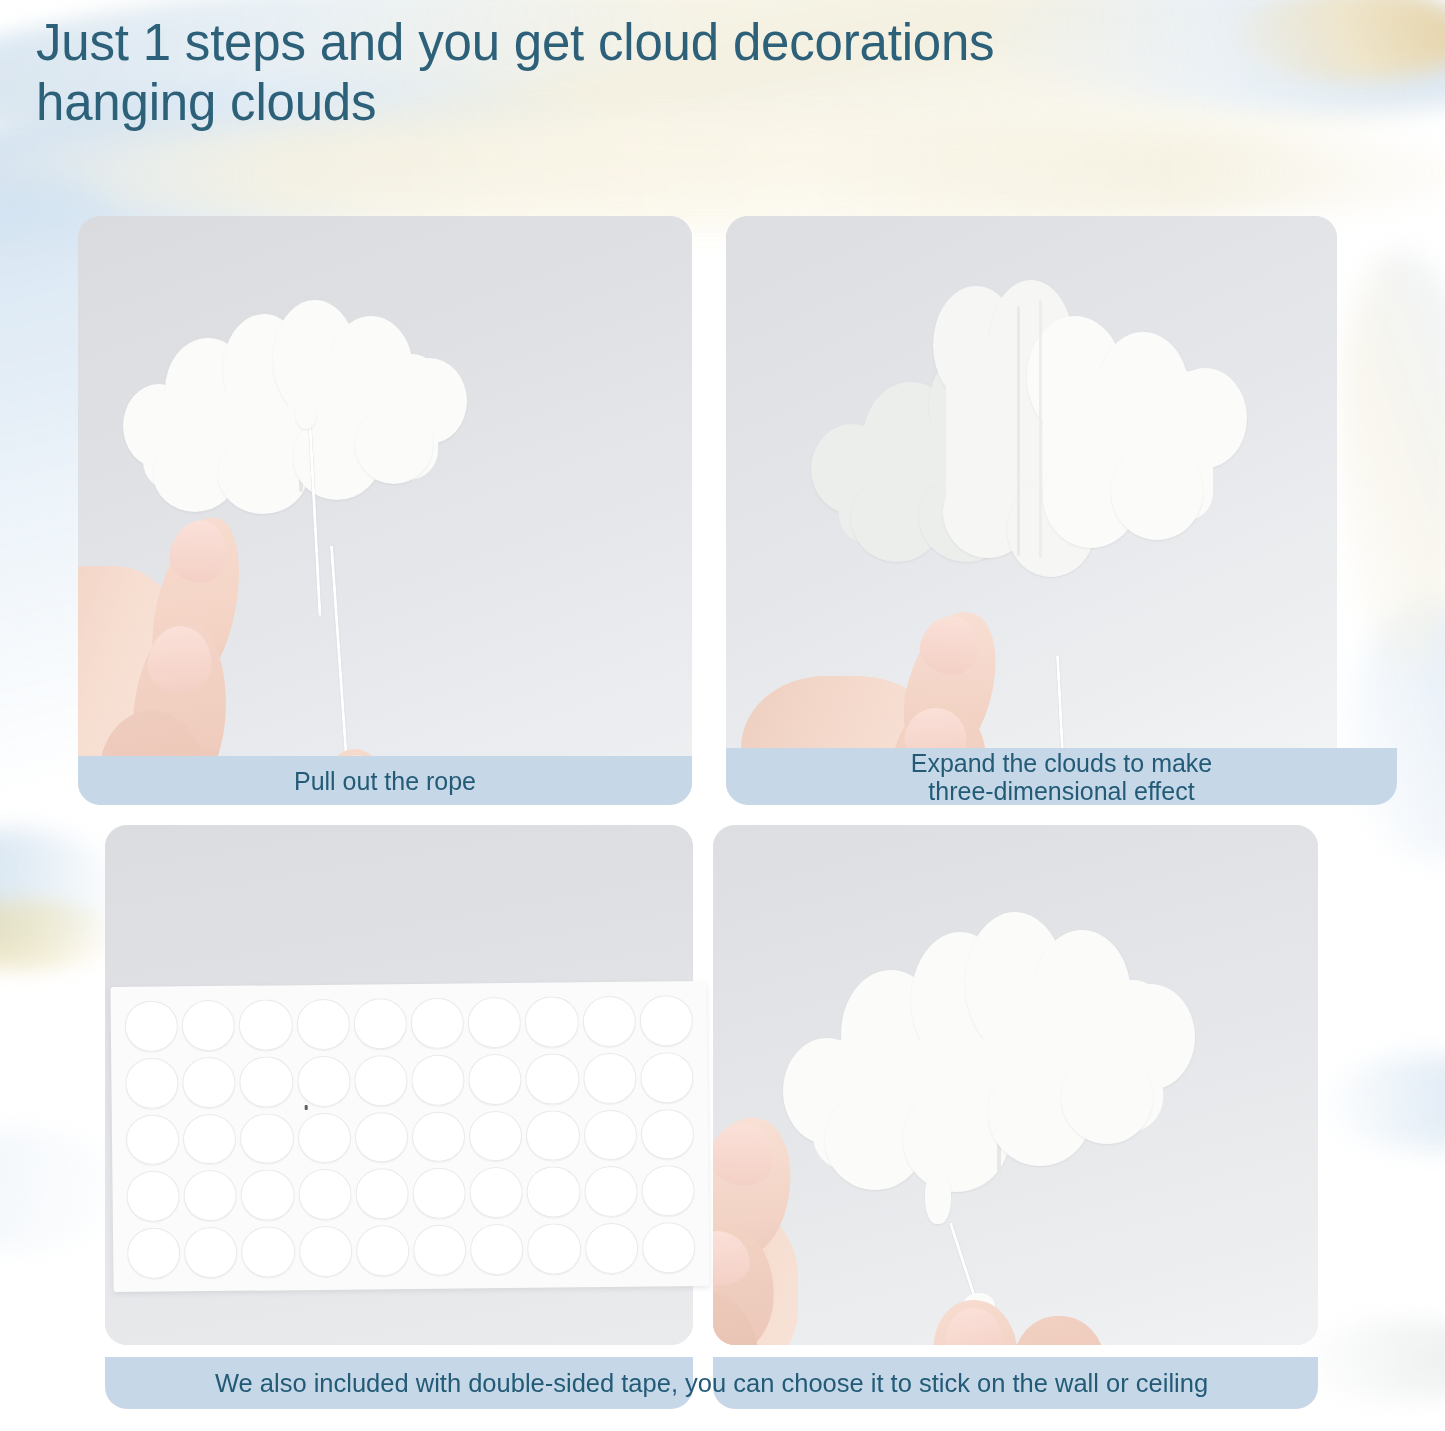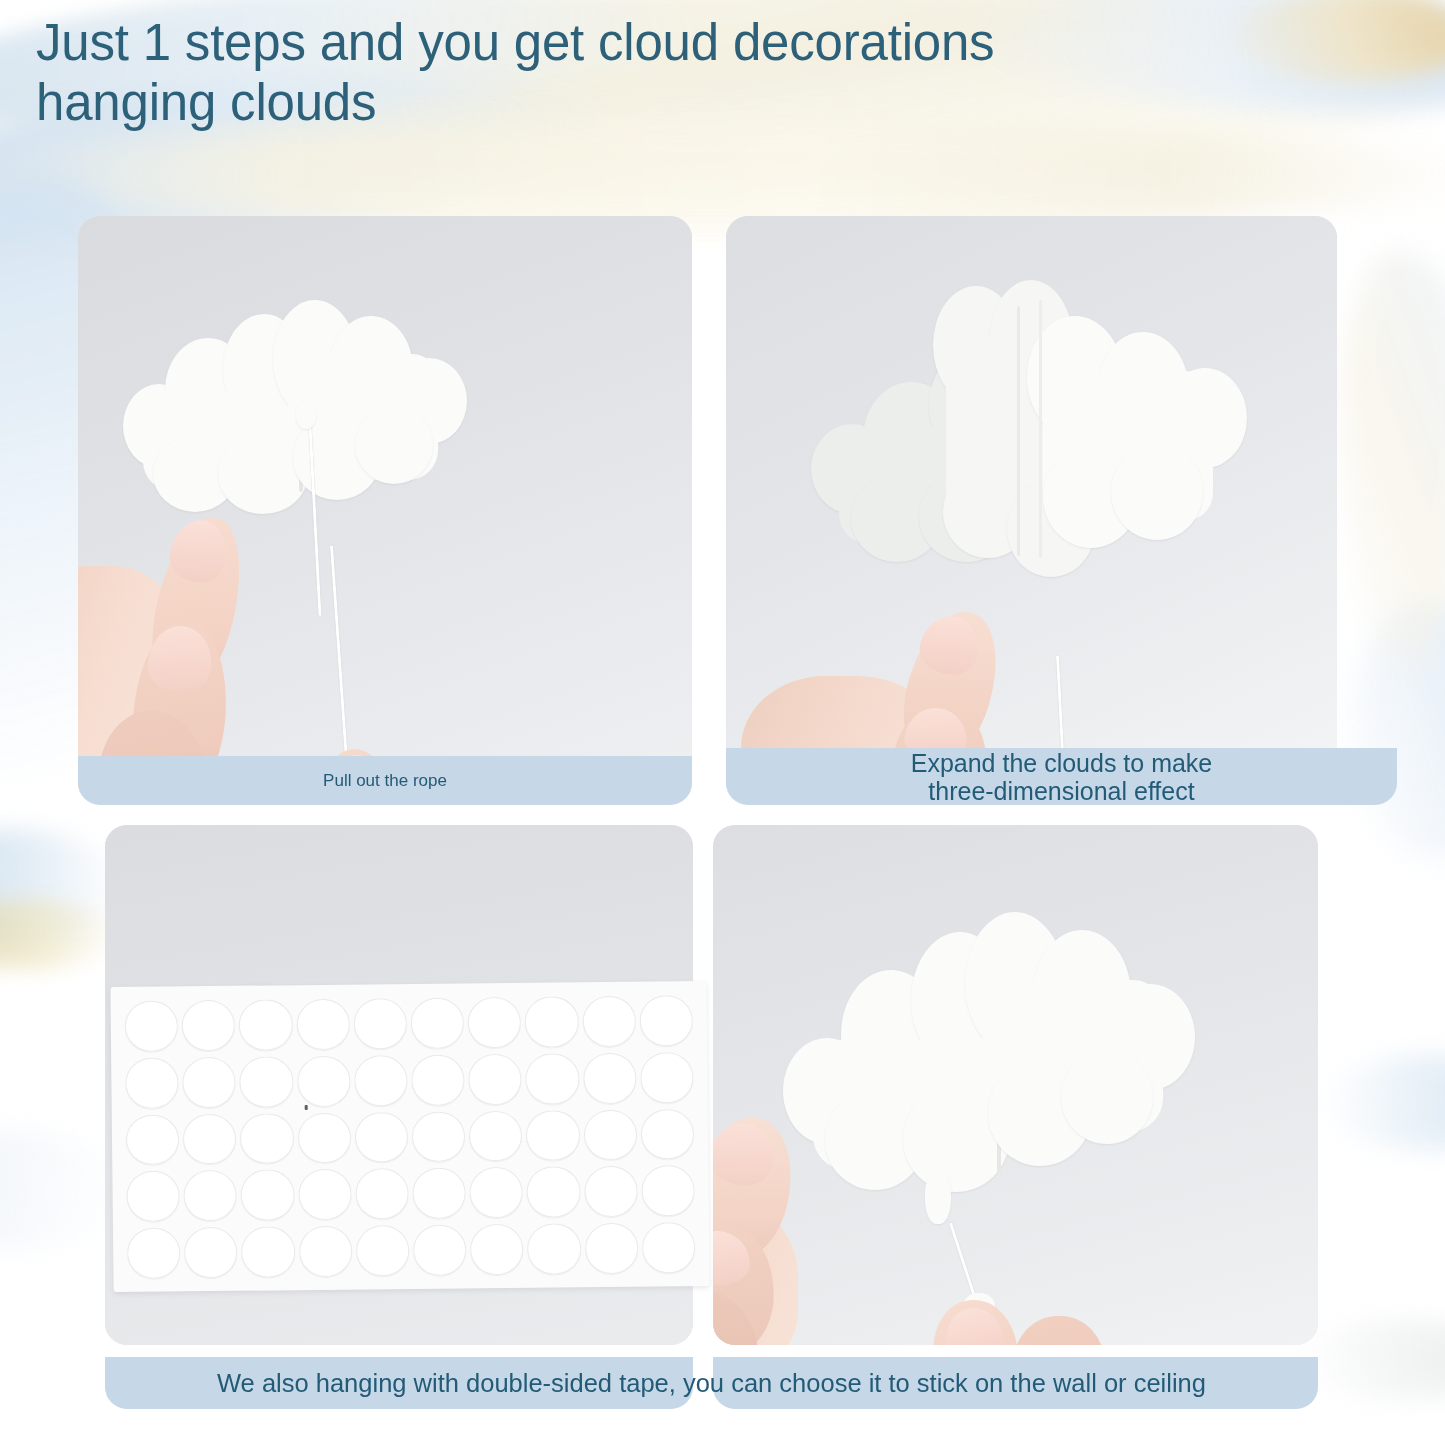--- a/index.html
+++ b/index.html
@@ -216,21 +216,21 @@
 
     <div class="hand" style="left:245px;top:515px;width:230px;height:110px;">
       <div class="fin" style="left:0px;top:18px;width:70px;height:100px;transform:rotate(-8deg);
            background:linear-gradient(165deg,#f6dbcd 0%,#efccbd 100%);"></div>
       <div class="nail" style="left:8px;top:24px;width:52px;height:56px;transform:rotate(-8deg);"></div>
       <div class="fin" style="left:62px;top:34px;width:96px;height:90px;
            background:linear-gradient(170deg,#f2d2c3 0%,#ebc6b6 100%);"></div>
     </div>
   </div>
 </div>
-<div class="cap" style="left:78px;top:756px;width:614px;height:49px;border-radius:0 0 22px 22px;font-size:17px;">Pull out the rope</div>
+<div class="cap" style="left:78px;top:756px;width:614px;height:49px;border-radius:0 0 22px 22px;font-size:25px;">Pull out the rope</div>
 
 <div class="panel" style="left:726px;top:216px;width:611px;height:588px;border-radius:22px;">
   <div class="photo">
     <div class="bd2"></div>
 
     <div class="cloud" style="left:85px;top:60px;width:440px;height:330px;">
 
       <div class="lobe dim" style="left:0px;  top:148px;width:82px;height:90px;"></div>
       <div class="lobe dim" style="left:52px; top:106px;width:96px;height:112px;"></div>
       <div class="lobe dim" style="left:118px;top:72px; width:92px;height:116px;"></div>
@@ -388,13 +388,13 @@
            background:linear-gradient(165deg,#f7ddd0 0%,#f0cec0 100%);"></div>
       <div class="nail" style="left:22px;top:18px;width:58px;height:56px;transform:rotate(-6deg);"></div>
       <div class="fin" style="left:90px;top:26px;width:92px;height:88px;
            background:linear-gradient(170deg,#f2d1c2 0%,#ebc5b5 100%);"></div>
     </div>
   </div>
 </div>
 
 <div class="cap" style="left:105px;top:1357px;width:588px;height:52px;border-radius:0 0 22px 22px;z-index:5;"></div>
 <div class="cap" style="left:713px;top:1357px;width:605px;height:52px;border-radius:0 0 22px 22px;z-index:5;"></div>
-<div class="cap" style="left:105px;top:1357px;width:1213px;height:52px;background:transparent;font-size:25.5px;z-index:6;">We also hanging with double-sided tape, you can choose it to stick on the wall or ceiling</div>
+<div class="cap" style="left:105px;top:1357px;width:1213px;height:52px;background:transparent;font-size:25.5px;z-index:6;">We also included with double-sided tape, you can choose it to stick on the wall or ceiling</div>
 
 </body></html>

